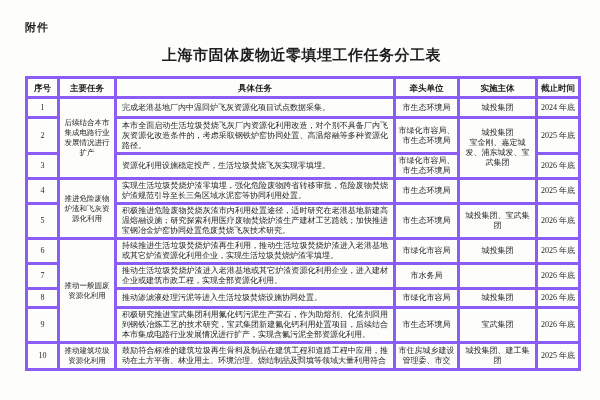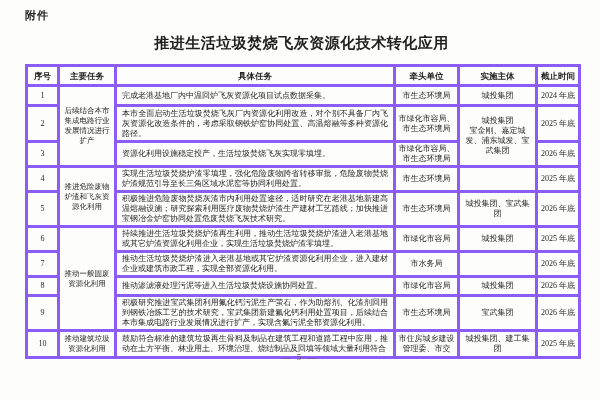--- a/index.html
+++ b/index.html
@@ -1,19 +1,19 @@
 <!DOCTYPE html>
 <html><head>
 <meta charset="utf-8">
 <style>
   html,body{margin:0;padding:0;background:#888;}
   .page{
     position:relative;width:600px;height:400px;background:#fdfdfc;
     font-family:"Liberation Serif","DejaVu Serif",serif;color:#1f1f1f;
-    box-sizing:border-box;padding:8px 22px 0 25px;overflow:hidden;
+    box-sizing:border-box;padding:20px 22px 0 25px;overflow:hidden;
   }
   .attachment{font-size:11px;font-weight:bold;letter-spacing:1px;}
   .doc-title{font-size:15px;font-weight:bold;text-align:center;margin:11px 0 11px 0;letter-spacing:0.5px;}
   table.task-table{
     border-collapse:collapse;table-layout:fixed;width:553px;
     font-size:8px;line-height:10px;
   }
   .task-table th,.task-table td{
     border:3px solid #8b5cf6;padding:1px 3px;vertical-align:middle;
     text-align:center;overflow:hidden;
@@ -30,21 +30,21 @@
     font-size:9px;color:#555;letter-spacing:2px;
   }
 </style>
 </head>
 <body>
 
 <div class="page">
 
   <div class="attachment">附件</div>
 
-  <div class="doc-title">推进生活垃圾焚烧飞灰资源化技术转化应用</div>
+  <div class="doc-title">上海市固体废物近零填埋工作任务分工表</div>
 
   <table class="task-table">
     <colgroup>
       <col style="width:32px">
         <col style="width:57px">
         <col style="width:279px">
       <col style="width:64px">
         <col style="width:78px">
         <col style="width:43px">
     </colgroup>

